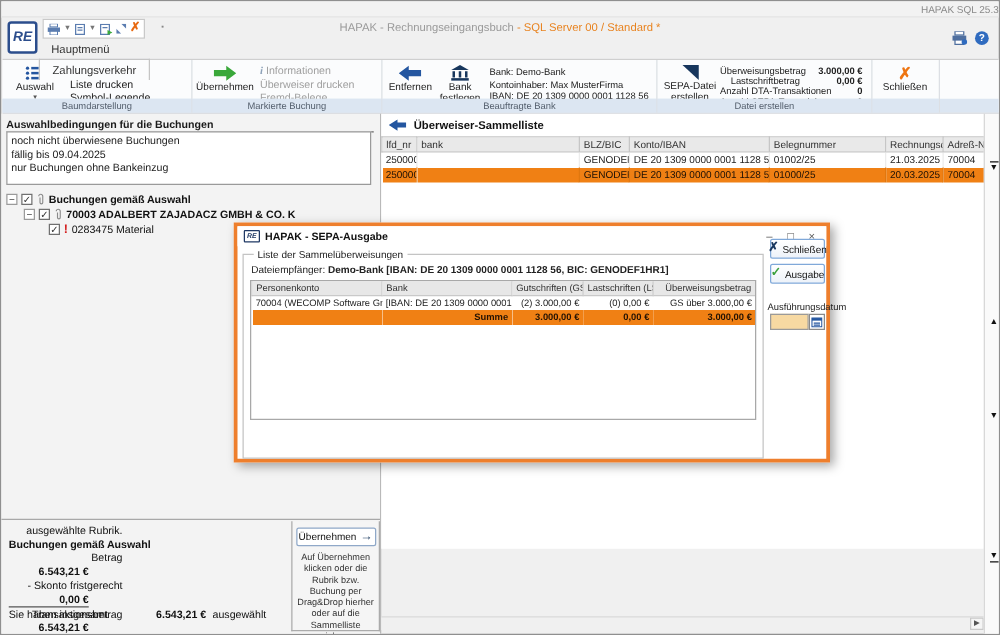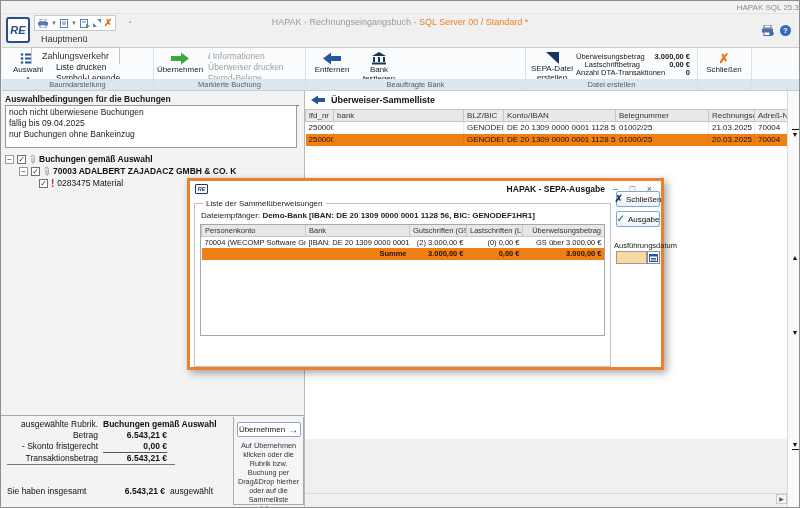--- a/index.html
+++ b/index.html
@@ -45,21 +45,21 @@
   .lp-header { position:absolute; left:4px; top:3px; width:294px; font-size:8.5px; font-weight:bold; color:#1a1a1a; border-bottom:1px solid #6a6a6a; padding-bottom:1px;}
   .lp-cond { position:absolute; left:4px; top:14px; width:292px; height:43px; background:#fff; border:1px solid #9a9a9a; font-size:8.5px; color:#222; padding:1px 3px; line-height:11px;}
   .tree { position:absolute; left:4px; top:62px; width:292px; }
   .tnode { display:flex; align-items:center; gap:3px; height:12px; font-size:8.5px; color:#111; white-space:nowrap;}
   .tnode .bold { font-weight:bold; }
   .expander { width:9px; height:9px; border:1px solid #9a9a9a; background:#fff; font-size:8px; line-height:7px; text-align:center; color:#333; flex:none;}
   .cbox { width:9px; height:9px; border:1px solid #707070; background:#fff; font-size:8px; line-height:8px; text-align:center; color:#333; flex:none;}
   .excl { color:#d42020; font-weight:bold; font-size:10px; }
   .lp-div { position:absolute; left:0; top:324px; width:100%; border-top:1px solid #a8a8a8; }
   .summary { position:absolute; left:6px; top:328px; width:220px;}
-  .srow { display:flex; font-size:8.5px; line-height:11px; color:#111;}
+  .srow { display:flex; font-size:8.5px; line-height:11px; color:#111;flex-direction:column;}
   .srow .sl { width:96px; text-align:right; padding-right:5px; white-space:nowrap;}
   .srow .sv { width:64px; text-align:right; font-weight:bold; white-space:nowrap;}
   .srow .svl { font-weight:bold; white-space:nowrap;}
   .uline { border-bottom:1px solid #555; }
   .rowline { border-bottom:1px solid #777; width:168px; }
   .totalrow { position:absolute; left:6px; top:395px; display:flex; font-size:8.5px; color:#111;}
   .totalrow .tl { width:96px; white-space:nowrap;}
   .totalrow .tv { width:62px; text-align:right; font-weight:bold; white-space:nowrap;}
   .totalrow .ts { padding-left:5px; white-space:nowrap;}
   .uebox { position:absolute; left:232px; top:326px; width:71px; height:88px; background:#f5f5f5; border-left:1px solid #ababab; border-right:1px solid #ababab; border-bottom:1px solid #ababab; padding-top:5px;}
@@ -82,21 +82,21 @@
   
   .navstrip { position:absolute; left:786px; top:90px; width:14px; height:418px; background:#fafafa; border-left:1px solid #d8d8d8;}
   .nav-ic { position:absolute; left:0; width:14px; text-align:center; font-size:7px; color:#111; line-height:7px; cursor:default;}
   .nav-bar { display:block; width:7px; border-top:1.5px solid #111; margin:0 auto 1px auto;}
   .nav-bar2 { display:block; width:7px; border-bottom:1.5px solid #111; margin:1px auto 0 auto;}
 
   
   .dialog { position:absolute; left:186px; top:177px; width:477px; height:192px; background:#fff; border:3px solid #ee7f2d; box-shadow:3px 3px 8px rgba(0,0,0,.35); z-index:10;}
   .dlg-title { position:absolute; left:0; top:0; width:100%; height:16px; display:flex; align-items:center; padding:0 5px; gap:4px; background:#fff;}
   .dlg-logo { width:13px; height:10px; border:1px solid #1f3864; border-radius:1px; color:#1f3864; font-size:5.5px; font-weight:bold; font-style:italic; display:flex; align-items:center; justify-content:center;}
-  .dlg-title .t { font-size:8.5px; font-weight:bold; color:#111; flex:1;text-align:right;}
+  .dlg-title .t { font-size:8.5px; font-weight:bold; color:#111; flex:1;}
   .dlg-ctrl { font-size:9px; color:#555; width:13px; text-align:center; cursor:default;}
   .groupbox { position:absolute; left:4px; top:22px; width:417px; height:164px; border:1px solid #c4c4c4;}
   .legend { position:absolute; left:8px; top:-5px; background:#fff; padding:0 3px; font-size:8px; color:#222;}
   .recipient { position:absolute; left:6px; top:7px; font-size:8px; color:#222; white-space:nowrap;}
   .recipient b { font-weight:bold; }
   .listbox { position:absolute; left:5px; top:20px; width:405px; height:112px; border:1px solid #a8a8a8; background:#fff; overflow:hidden;}
   .dtable { width:403px; border-collapse:collapse; table-layout:fixed;}
   .dtable th { background:#e7e7e7; border:1px solid #c9c9c9; border-top:none; font-size:7.5px; font-weight:normal; color:#333; padding:1px 3px; height:11px; white-space:nowrap; overflow:hidden;}
   .dtable th.l, .dtable td.l { text-align:left;} .dtable th.r, .dtable td.r { text-align:right;}
   .dtable td { font-size:7.5px; color:#222; padding:0 3px; height:11px; white-space:nowrap; overflow:hidden;}
@@ -237,20 +237,26 @@
         <span>
             <svg width="16" height="13">
               <polygon points="8,0 15,4 1,4" fill="#17365d"></polygon>
               <rect x="2" y="5" width="2" height="5" fill="#17365d"></rect>
               <rect x="7" y="5" width="2" height="5" fill="#17365d"></rect>
               <rect x="12" y="5" width="2" height="5" fill="#17365d"></rect>
               <rect x="1" y="10.5" width="14" height="2" fill="#17365d"></rect>
             </svg>
           </span>
         <span>Bank festlegen</span>
+      </div>
+      <div class="bankinfo">
+        <div>Bank: Demo-Bank</div>
+        <div>Kontoinhaber: Max MusterFirma</div>
+        <div>IBAN: DE 20 1309 0000 0001 1128 56</div>
+        <div>BIC: GENODEF1HR.1</div>
       </div>
       <div class="rgroup-label">Beauftragte Bank</div>
     </div>
 
     <div class="rgroup" style="width:172px">
       <div class="bigbtn">
         <span>
             <svg width="15" height="12">
               <polygon points="1,0 14,0 14,12" fill="#17365d"></polygon>
             </svg>

